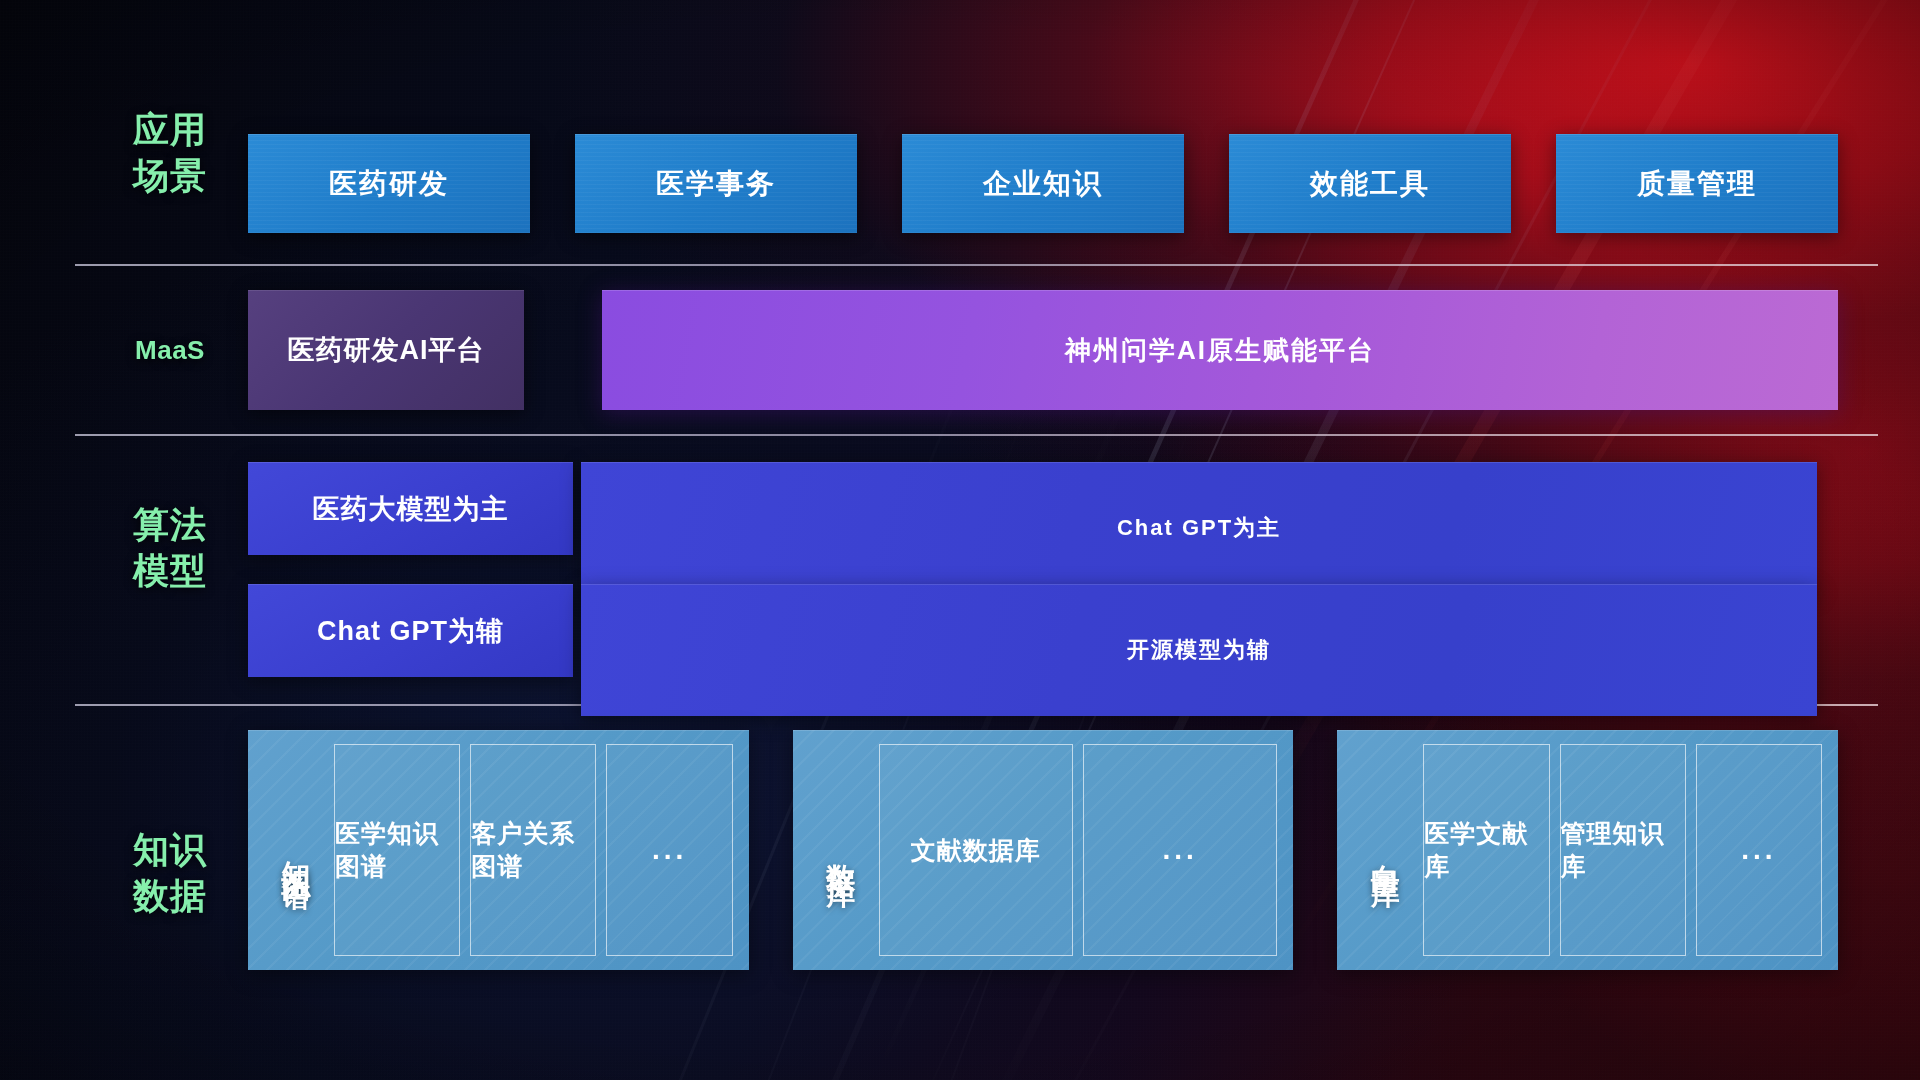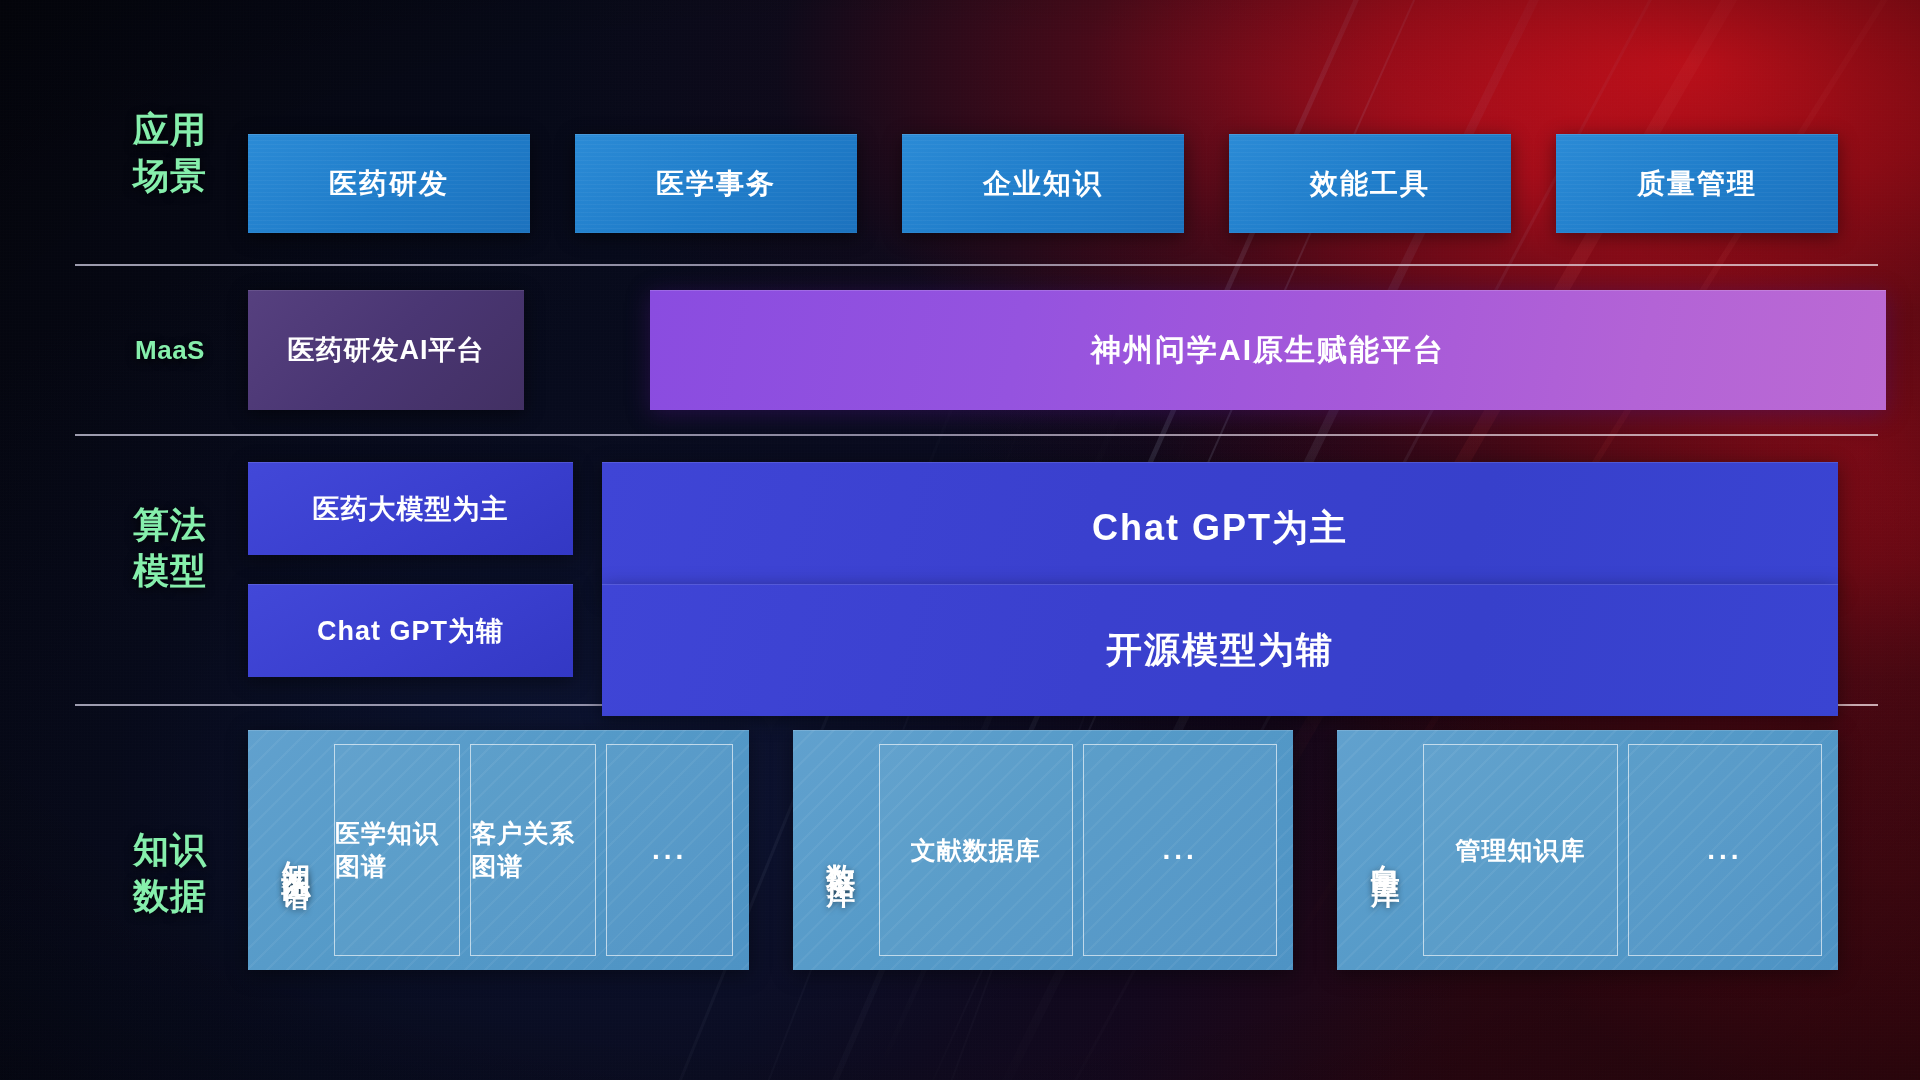--- a/index.html
+++ b/index.html
@@ -90,38 +90,37 @@
     position:absolute; left:248px; top:290px; width:276px; height:120px;
     background:linear-gradient(135deg, #56407f 0%, #4a3673 50%, #423063 100%);
     display:flex; align-items:center; justify-content:center;
     color:#ffffff; font-size:27px; font-weight:bold; letter-spacing:1px;
     box-shadow:0 4px 18px rgba(0,0,0,0.45), inset 0 1px 0 rgba(255,255,255,0.10);
   }
   #maas-banner {
     position:absolute; left:602px; top:290px; width:1236px; height:120px;
     background:linear-gradient(100deg, #8a4ce0 0%, #9553df 30%, #a659d9 58%, #b363d6 80%, #bb6ad4 100%);
     display:flex; align-items:center; justify-content:center;
-    color:#ffffff; font-size:30px; font-weight:bold; letter-spacing:2px;
+    color:#ffffff; font-size:26px; font-weight:bold; letter-spacing:2px;
     box-shadow:0 4px 22px rgba(70,20,120,0.45), inset 0 1px 0 rgba(255,255,255,0.16);
-    margin-left:48px;
   }
 
   
   .algo-small {
     position:absolute; left:248px; width:325px; height:93px;
     background:linear-gradient(150deg, #4248d8 0%, #3a3fcf 55%, #3338c4 100%);
     display:flex; align-items:center; justify-content:center;
     color:#ffffff; font-size:27px; font-weight:bold; letter-spacing:1px;
     box-shadow:0 4px 18px rgba(0,0,0,0.40), inset 0 1px 0 rgba(255,255,255,0.12);
   }
   .algo-wide {
-    position:absolute; left:602px; width:1236px; height:132px;
+    position:absolute; left:581px; width:1236px; height:132px;
     background:linear-gradient(105deg, #3f45d6 0%, #3a40ce 40%, #3740cb 70%, #3a44d2 100%);
     display:flex; align-items:center; justify-content:center;
-    color:#ffffff; font-size:36px; font-weight:bold; letter-spacing:2px;
+    color:#ffffff; font-size:22px; font-weight:bold; letter-spacing:2px;
     box-shadow:0 4px 18px rgba(0,0,0,0.40), inset 0 1px 0 rgba(255,255,255,0.12);
   }
   #algo-s1,#algo-w1 { top:462px; }
   #algo-s2,#algo-w2 { top:584px; }
 
   
   #knowledge-row {
     position:absolute; left:248px; top:730px; width:1590px; height:240px;
     display:flex; gap:44px;
   }
@@ -230,19 +229,20 @@
       <div class="kgroup-label">数据库</div>
       <div class="kgroup-items">
         <div class="kitem">文献数据库</div>
         <div class="kitem ellipsis">...</div>
       </div>
     </div>
 
     <div class="kgroup">
       <div class="kgroup-label">向量库</div>
       <div class="kgroup-items">
+        <div class="kitem">医学文献库</div>
         <div class="kitem">管理知识库</div>
         <div class="kitem ellipsis">...</div>
       </div>
     </div>
 
   </div>
 </div>
 
 </body></html>

